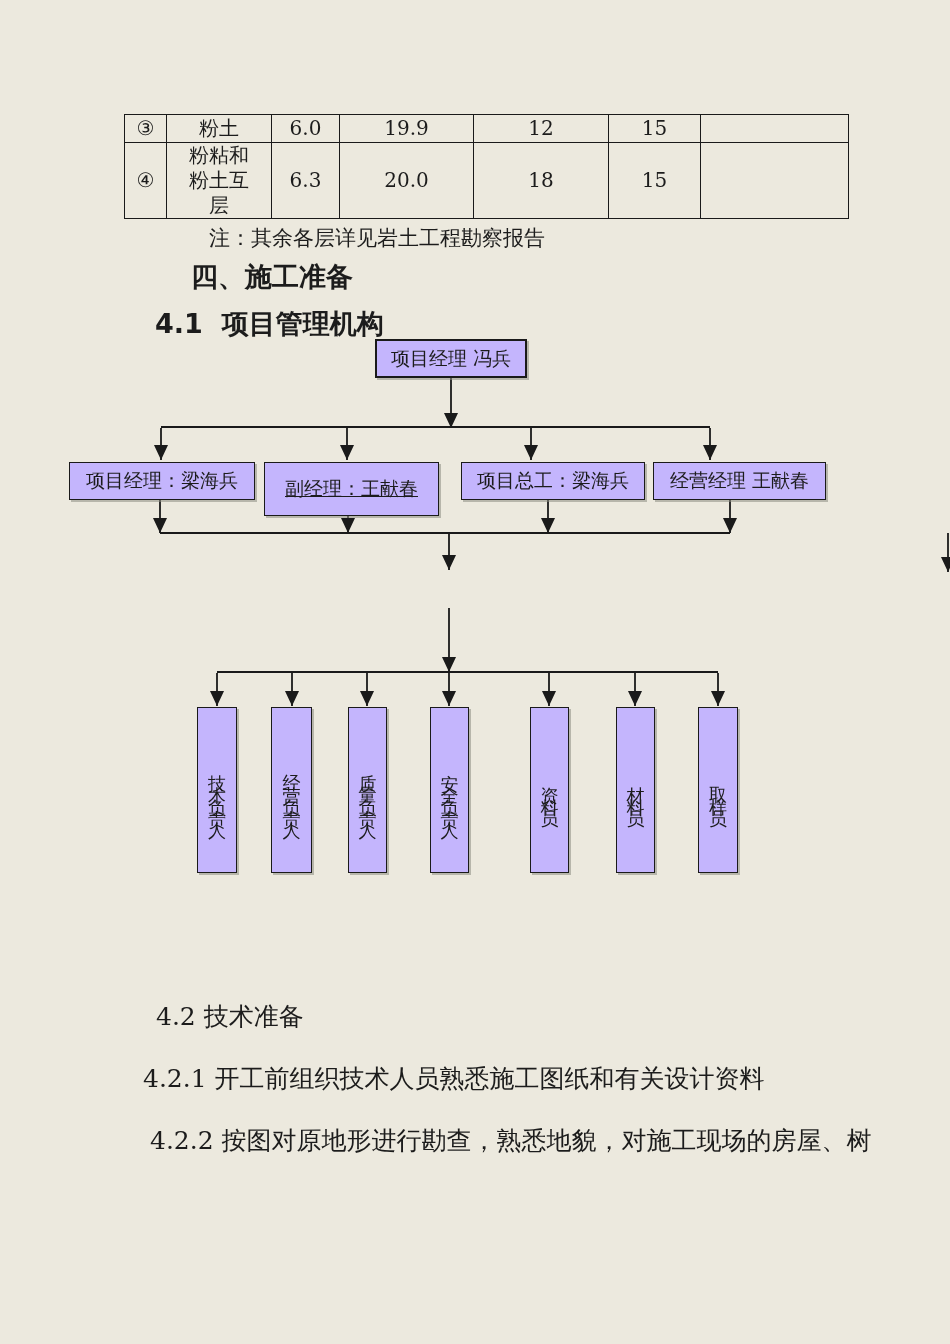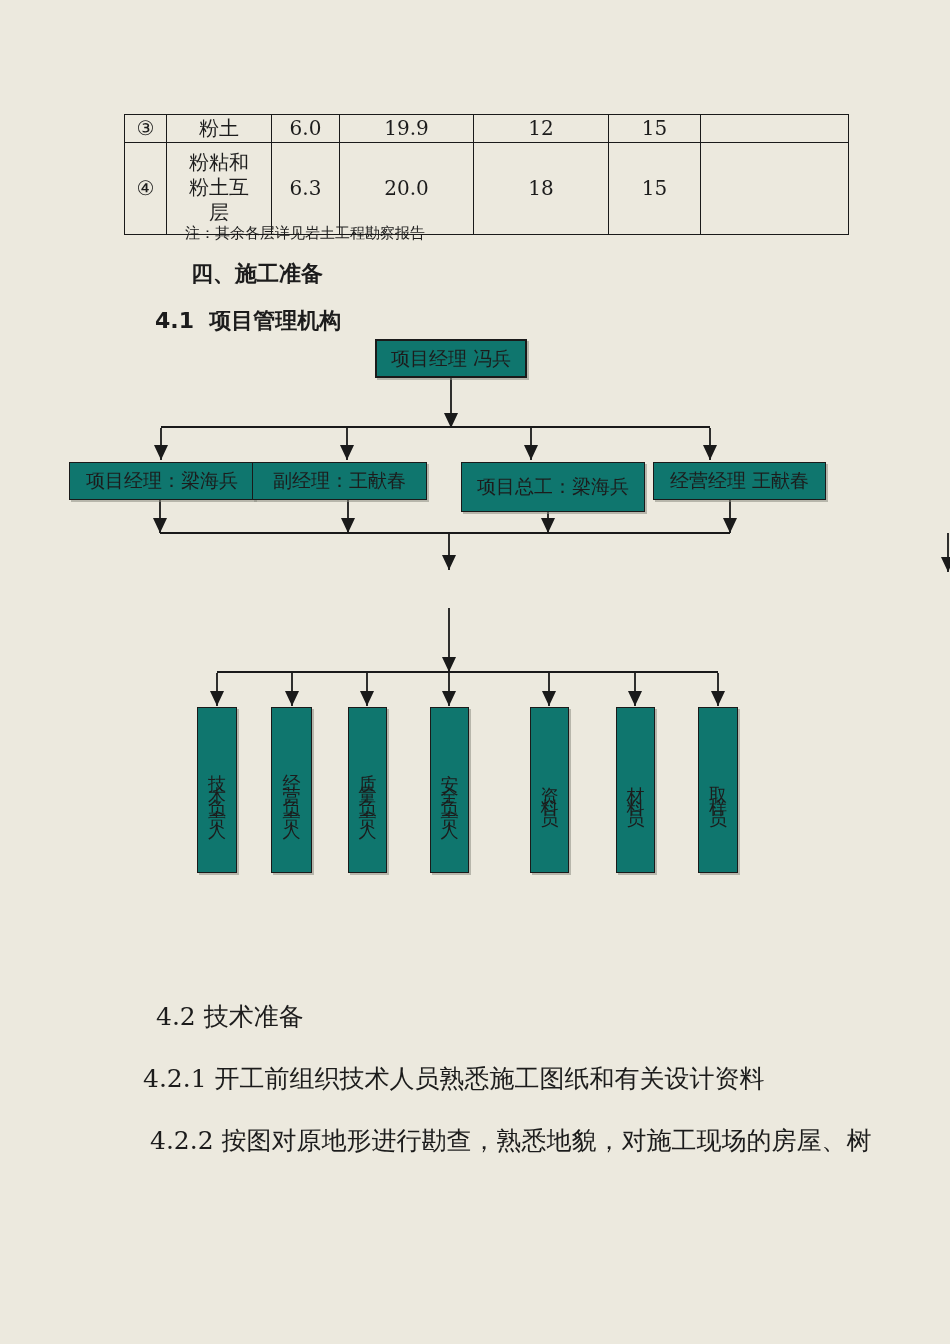--- a/index.html
+++ b/index.html
@@ -12,33 +12,33 @@
   
   .soil-table {
     position:absolute; left:124px; top:114px;
     border-collapse:collapse; table-layout:fixed;
   }
   .soil-table td {
     border:1.5px solid #1a1a1a; padding:0;
     text-align:center; vertical-align:middle;
     font-size:20px; line-height:25px;
   }
-  .wrap-narrow { display:block; width:64px; margin:8px auto; word-break:break-all;font-family:Liberation Mono, monospace; }
+  .wrap-narrow { display:block; width:64px; margin:0 auto; word-break:break-all; }
   
-  .note { position:absolute; left:185px; top:224px; font-size:15px; white-space:pre; }
+  .note { position:absolute; left:209px; top:224px; font-size:21px; white-space:pre; }
   .h-bold {
-    position:absolute; font-weight:bold; font-size:22px; white-space:pre;
+    position:absolute; font-weight:bold; font-size:27px; white-space:pre;
     font-family:"DejaVu Sans","Liberation Sans",sans-serif;
   }
   .para { position:absolute; font-size:25px; white-space:pre; }
   
   .connectors { position:absolute; left:0; top:0; pointer-events:none; }
   .obox {
     position:absolute; box-sizing:border-box;
-    background:#0f766e; border:1.6px solid #1a1a1a;
+    background:#c4b5fd; border:1.6px solid #1a1a1a;
     box-shadow:2px 2px 0 rgba(140,140,130,0.55);
     display:flex; align-items:center; justify-content:center;
     font-size:19px; white-space:pre;
   }
   .obox.heavy { border-width:2px; }
   .vbox {
     writing-mode:vertical-rl; text-orientation:upright;
     font-size:18px; letter-spacing:12px; white-space:normal;
   }
 </style>
@@ -117,22 +117,22 @@
       <path d="M635 673 V706" marker-end="url(#ah)"></path>
       <path d="M718 673 V706" marker-end="url(#ah)"></path>
 
       <path d="M948 533 V572" marker-end="url(#ah)"></path>
     </g>
   </svg>
 
   <div class="obox heavy" style="left:375px; top:339px; width:152px; height:39px;">项目经理 冯兵</div>
 
   <div class="obox" style="left:69px;  top:462px; width:186px; height:38px;">项目经理：梁海兵</div>
-  <div class="obox" style="left:252px; top:462px; width:175px; height:38px;">副经理：王献春</div>
-  <div class="obox" style="left:461px; top:462px; width:184px; height:50px;">项目总工：梁海兵</div>
+  <div class="obox" style="left:264px; top:462px; width:175px; height:54px;text-decoration:underline;">副经理：王献春</div>
+  <div class="obox" style="left:461px; top:462px; width:184px; height:38px;">项目总工：梁海兵</div>
   <div class="obox" style="left:653px; top:462px; width:173px; height:38px;">经营经理 王献春</div>
 
 
   <div class="obox vbox" style="left:197px; top:707px; width:40px; height:166px;">技术负责人</div>
   <div class="obox vbox" style="left:271px; top:707px; width:41px; height:166px;">经营负责人</div>
   <div class="obox vbox" style="left:348px; top:707px; width:39px; height:166px;">质量负责人</div>
   <div class="obox vbox" style="left:430px; top:707px; width:39px; height:166px;">安全负责人</div>
   <div class="obox vbox" style="left:530px; top:707px; width:39px; height:166px;">资料员</div>
   <div class="obox vbox" style="left:616px; top:707px; width:39px; height:166px;">材料员</div>
   <div class="obox vbox" style="left:698px; top:707px; width:40px; height:166px;">取样员</div>

